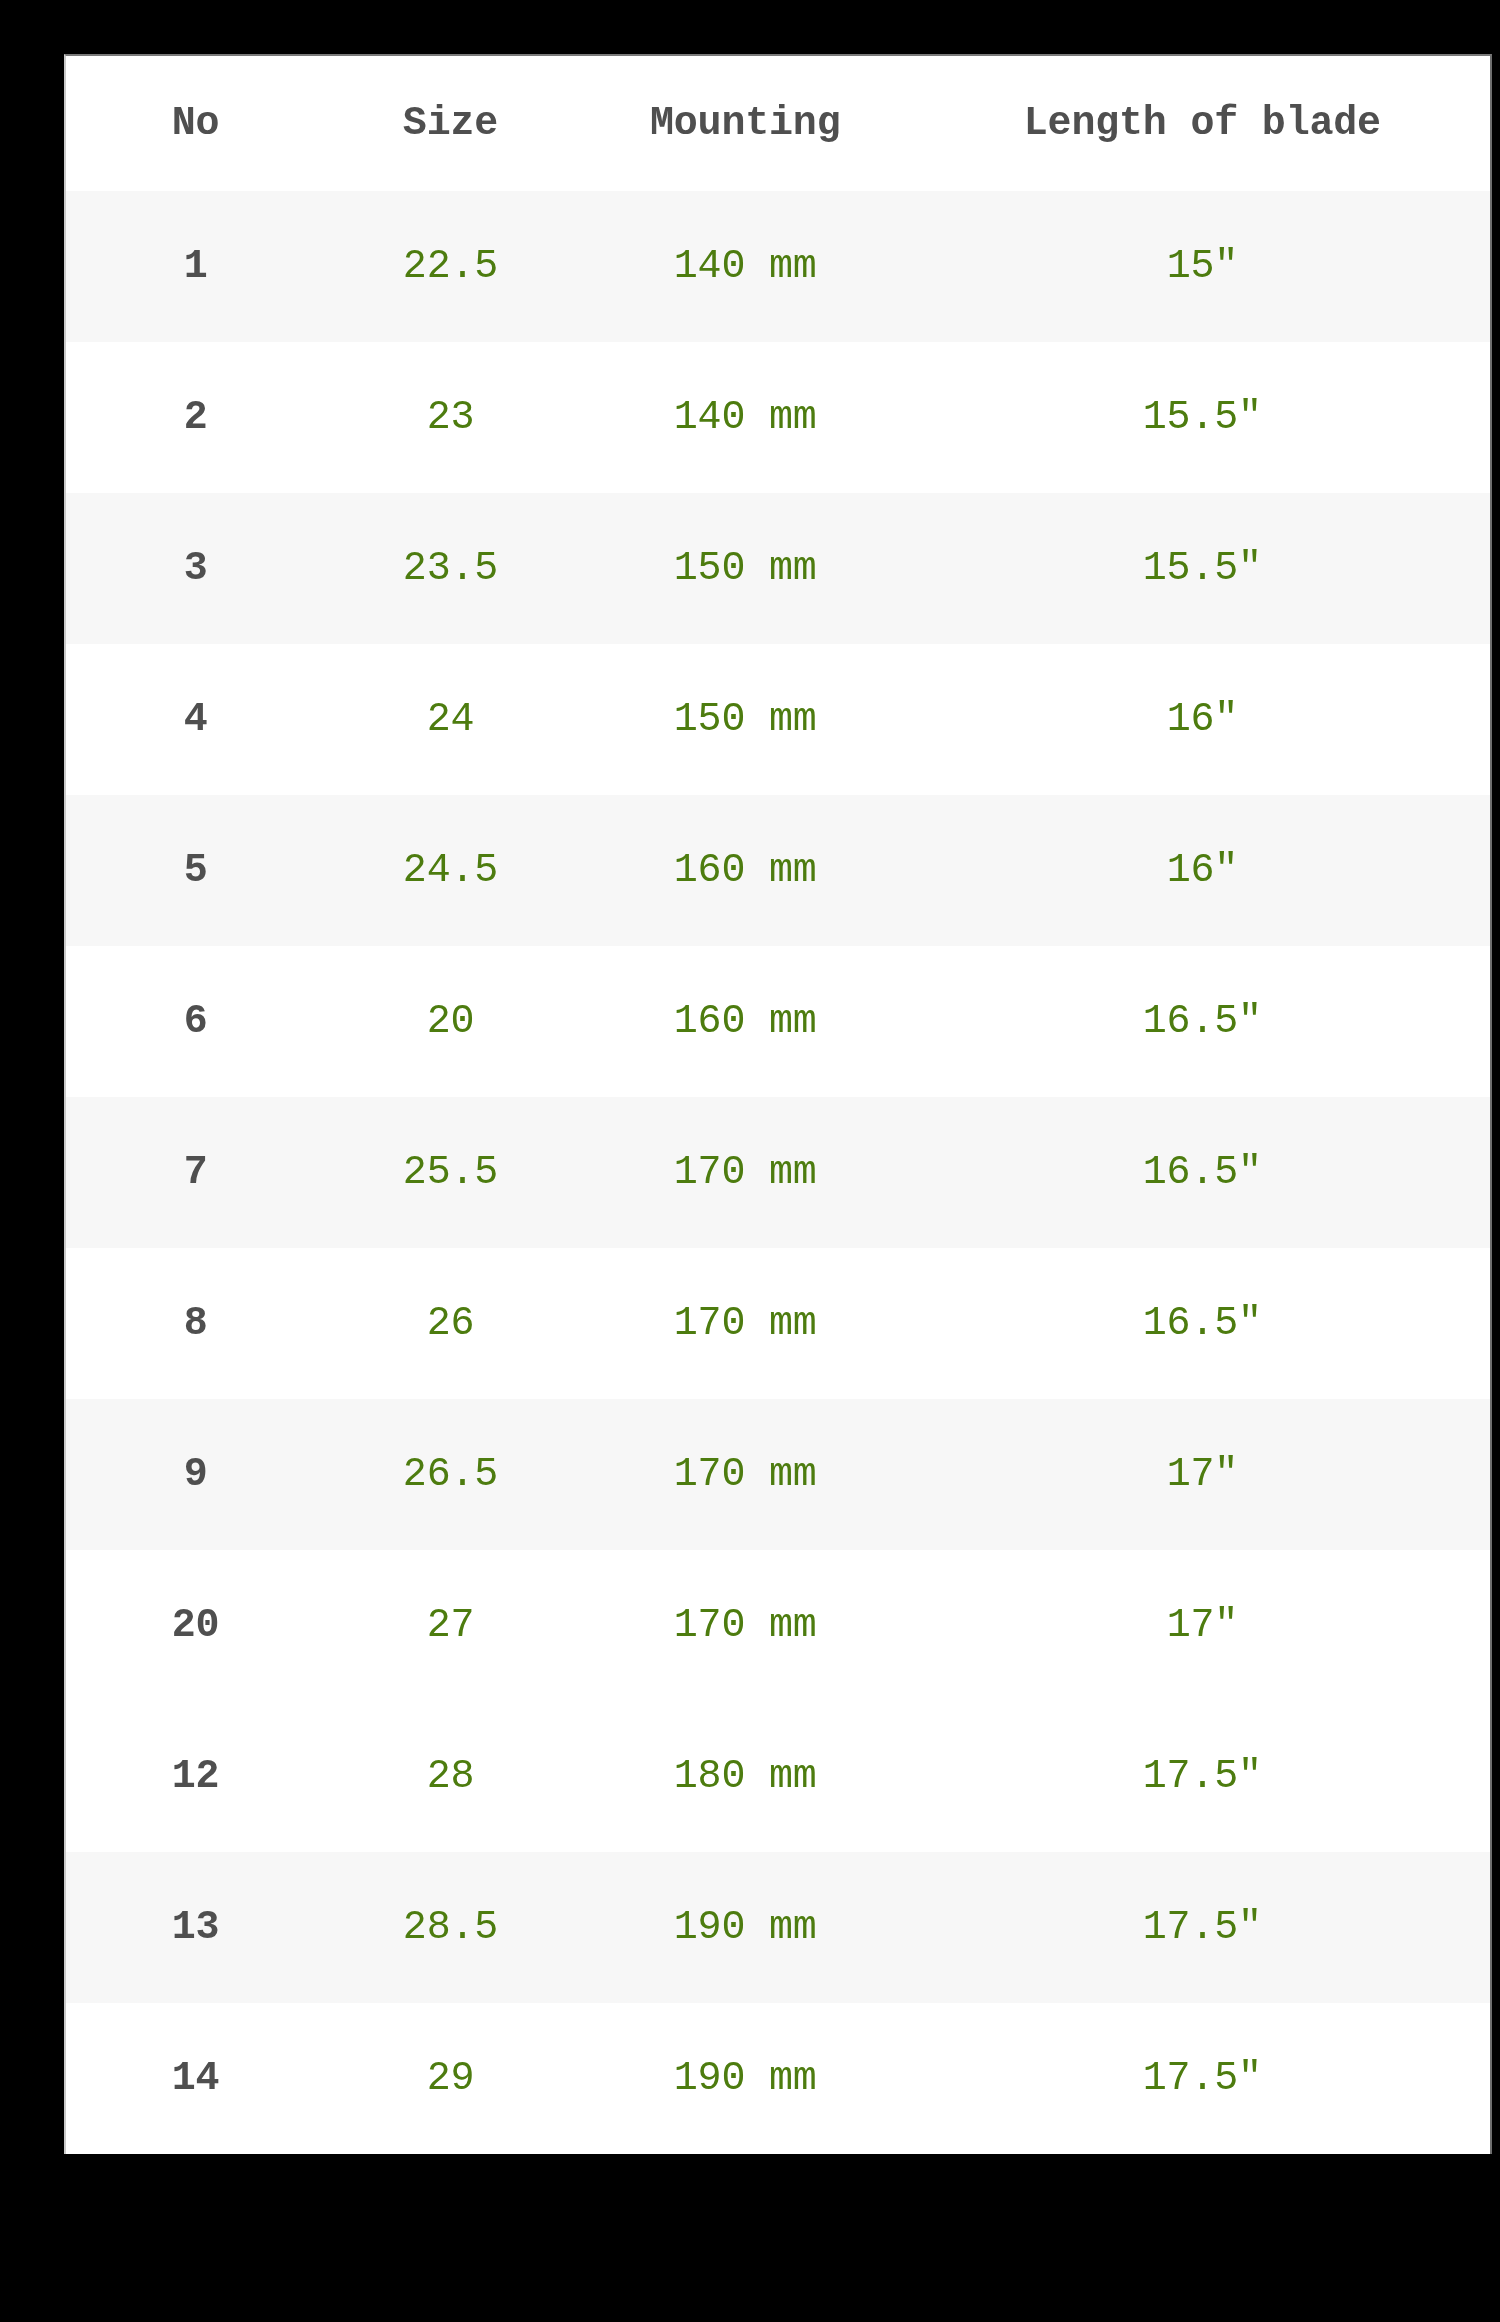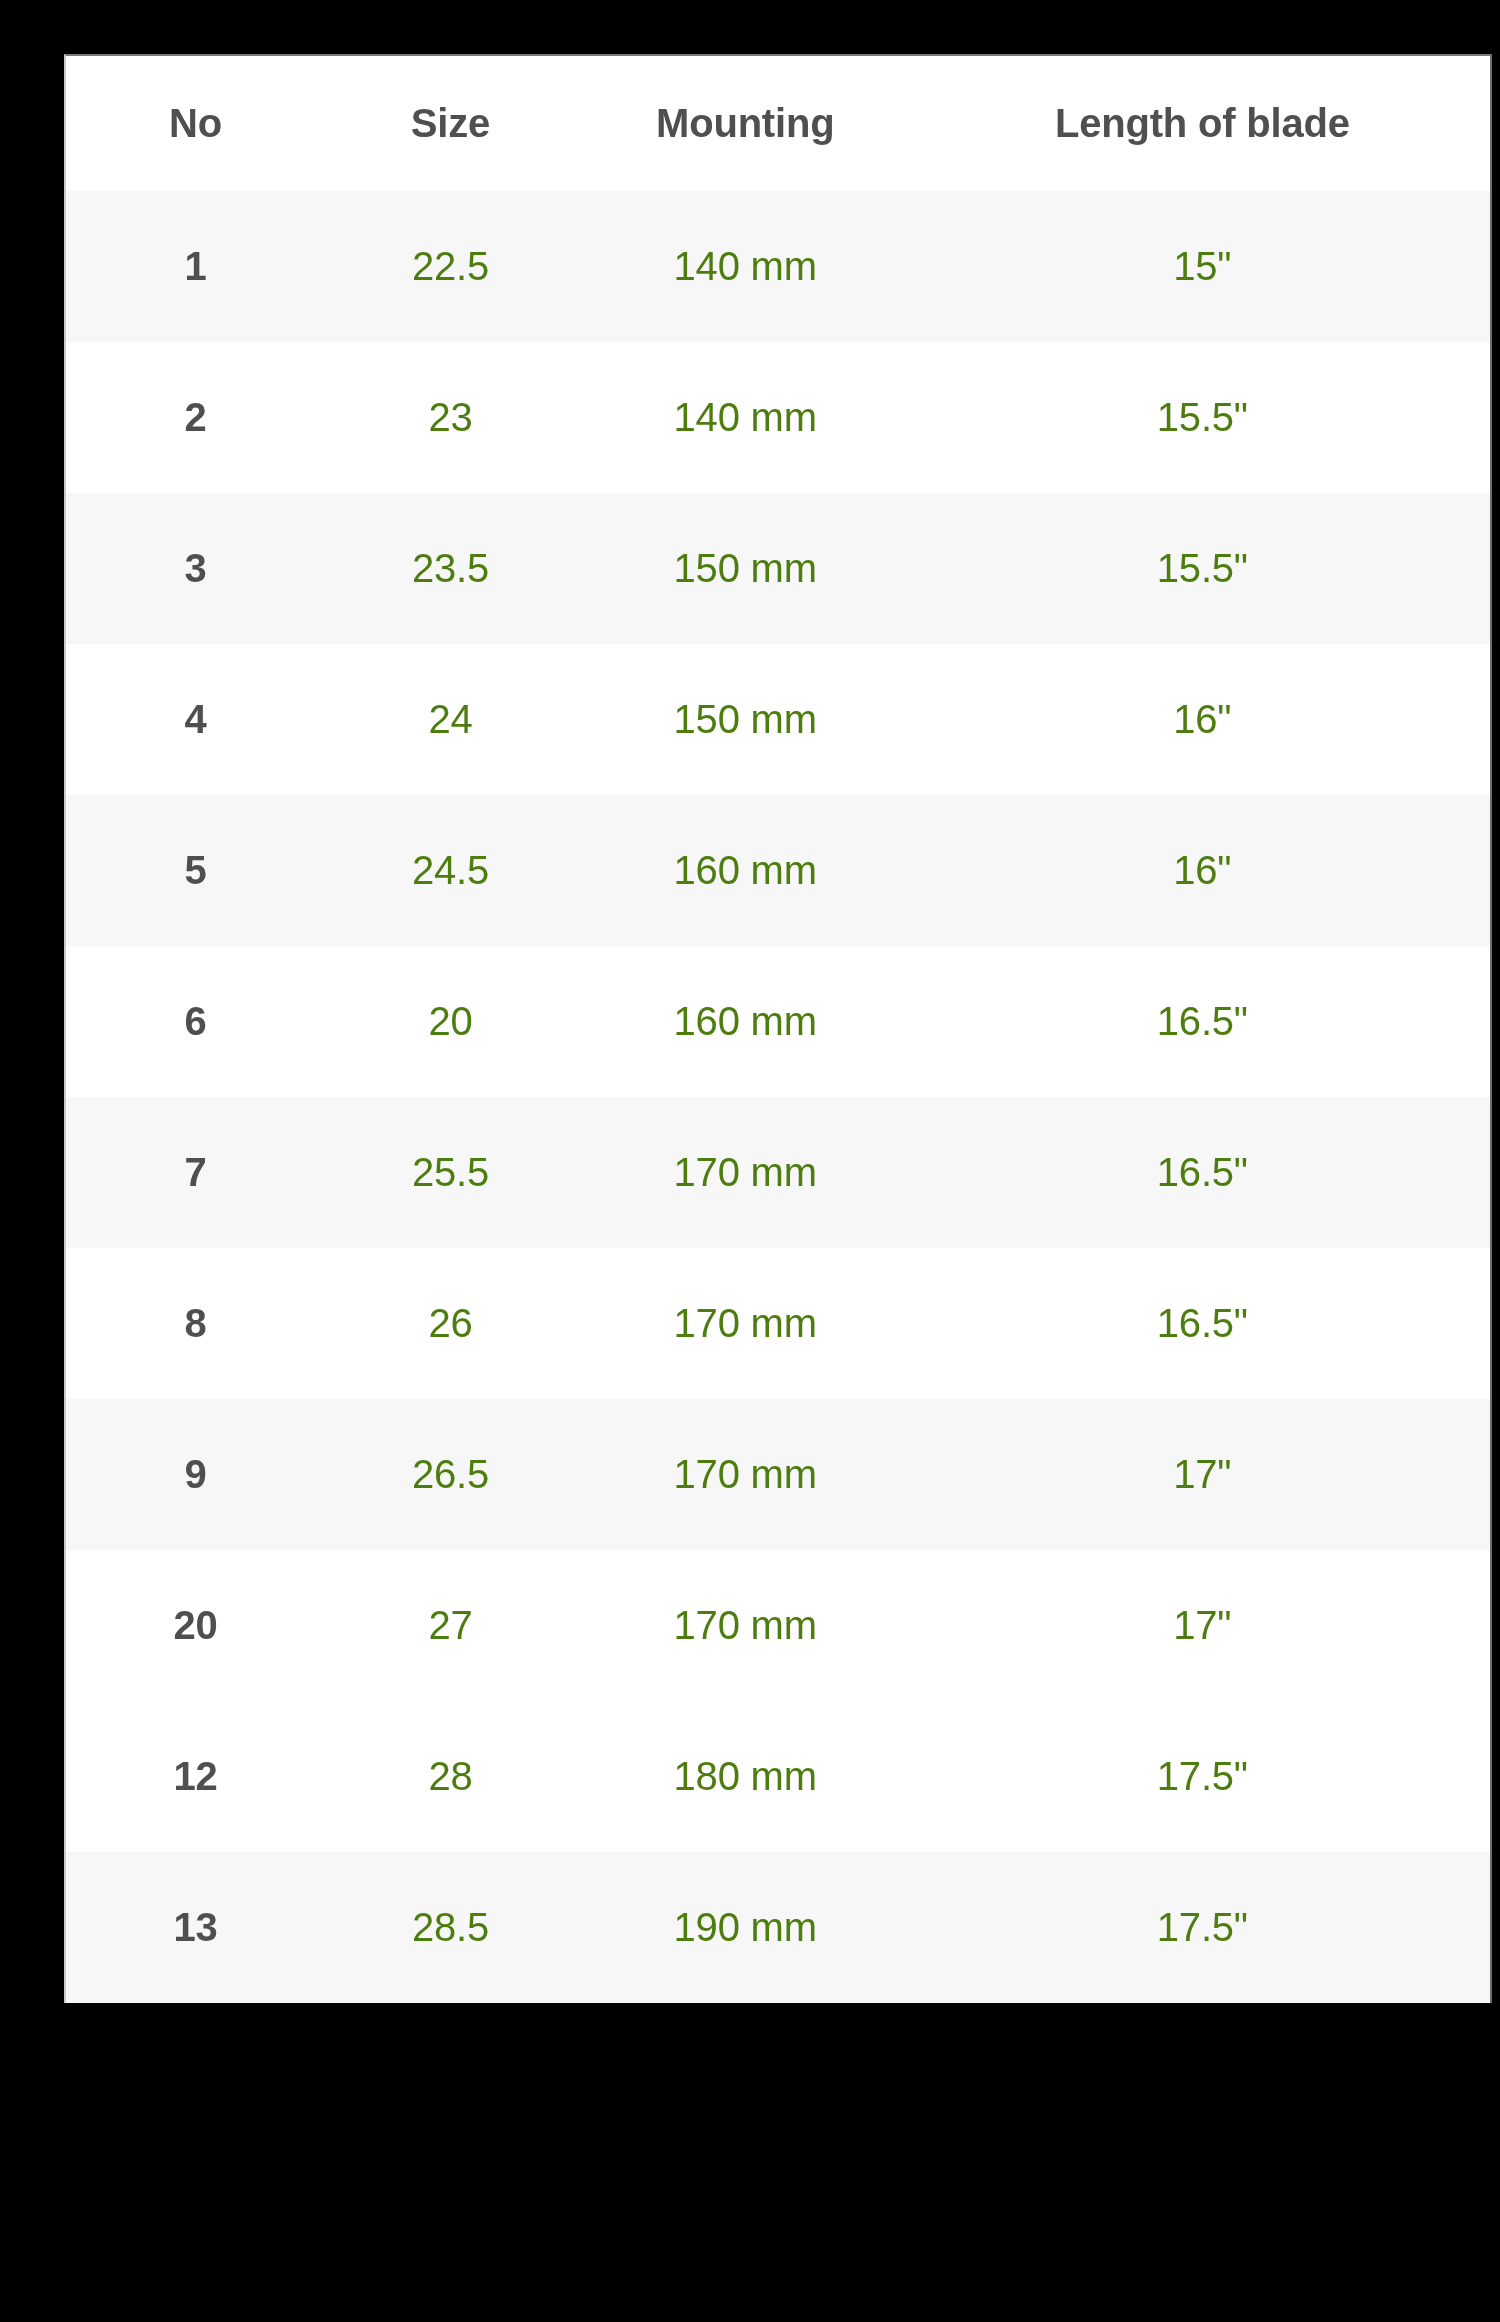--- a/index.html
+++ b/index.html
@@ -28,20 +28,21 @@
     position: absolute;
     left: 64px;
     top: 54px;
     width: 1428px;
     background: #ffffff;
     border-left: 2px solid #c9c9c9;
     border-top: 2px solid #7a7a7a;
     border-right: 2px solid #6e6e6e;
     box-sizing: border-box;
     overflow: hidden;
+    font-family: Liberation Mono, monospace;
   }
 
   table.spec-table {
     width: 100%;
     border-collapse: collapse;
     table-layout: fixed;
   }
 
   
   col.col-no       { width: 18.2%; }
@@ -183,17 +184,23 @@
             <td class="cell-size">28</td>
             <td class="cell-mounting">180 mm</td>
             <td class="cell-length">17.5"</td>
           </tr>
           <tr class="shade">
             <td class="cell-no">13</td>
             <td class="cell-size">28.5</td>
             <td class="cell-mounting">190 mm</td>
             <td class="cell-length">17.5"</td>
           </tr>
+          <tr class="plain">
+            <td class="cell-no">14</td>
+            <td class="cell-size">29</td>
+            <td class="cell-mounting">190 mm</td>
+            <td class="cell-length">17.5"</td>
+          </tr>
         </tbody>
     </table>
 
   </div>
 </div>
 
 </body></html>

